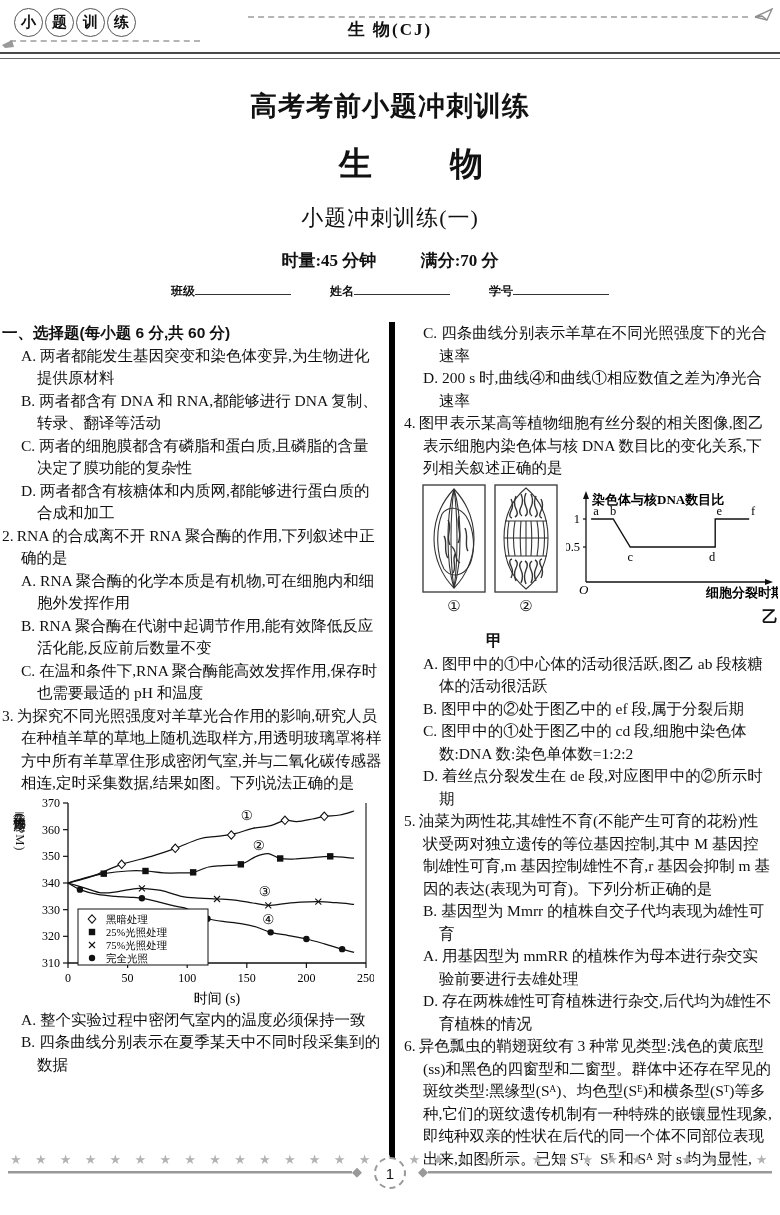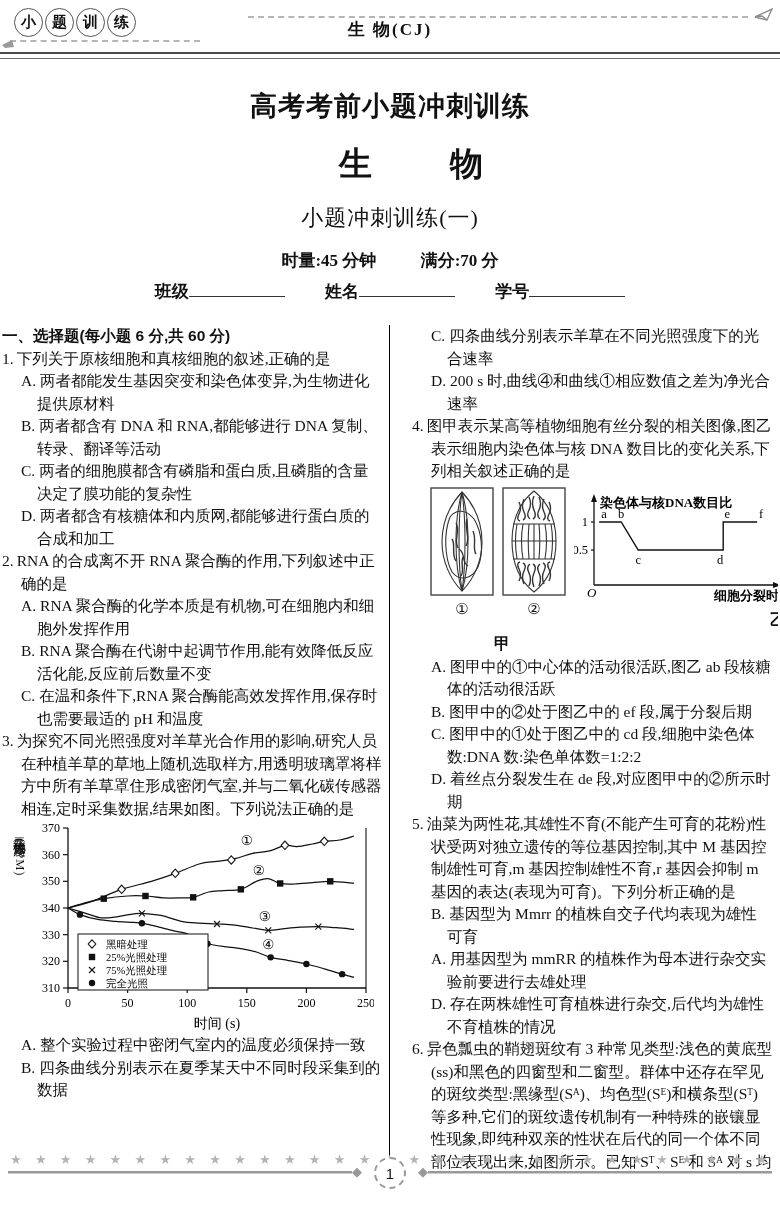--- a/index.html
+++ b/index.html
@@ -20,27 +20,27 @@
                font-weight:bold;font-size:17px;letter-spacing:2px;}
   .dbl-rule{position:absolute;top:52px;left:0;width:780px;height:4px;
             border-top:2.5px solid #4a4a4a;border-bottom:1px solid #6a6a6a;}
   
   .title-block{text-align:center;}
   .main-title{font-size:27px;font-weight:bold;margin-top:26px;letter-spacing:1px;}
   .subject-title{font-size:33px;font-weight:bold;margin-top:18px;letter-spacing:78px;padding-left:120px;}
   .paper-title{font-size:22px;font-weight:normal;margin-top:16px;letter-spacing:1px;}
   .meta-line{font-size:17px;font-weight:bold;margin-top:16px;}
   .meta-line .gap{display:inline-block;width:40px;}
-  .fill-line{font-size:17px;font-weight:bold;margin-top:8px;}
+  .fill-line{font-size:12px;font-weight:bold;margin-top:8px;}
   .blank{display:inline-block;width:96px;border-bottom:1.4px solid #333;height:14px;}
   .fill-item{margin:0 18px;}
   
   .columns{display:flex;margin-top:14px;height:858px;}
   .col{width:389px;box-sizing:border-box;padding:0 6px 0 2px;font-size:15.5px;line-height:22.5px;overflow:hidden;margin-top:8px;}
-  .col.right{border-left:1px solid #000000;padding-left:22px;}
+  .col.right{border-left:6px solid #000000;padding-left:9px;}
   .sec-head{font-weight:bold;font-family:"Liberation Sans","DejaVu Sans",sans-serif;font-size:15.5px;}
   .q{padding-left:19px;text-indent:-19px;}
   .qno{margin-right:3px;}
   .opt{margin-left:19px;padding-left:16px;text-indent:-16px;}
   .olab{margin-right:4px;}
   
   .chart-wrap{position:relative;margin:2px 0 0 6px;width:370px;height:212px;}
   .ylab{position:absolute;left:0px;top:6px;height:170px;writing-mode:vertical-rl;text-orientation:mixed;
         font-size:12.5px;letter-spacing:1px;display:flex;align-items:center;}
   .chart-wrap svg{position:absolute;left:14px;top:0;}
@@ -106,23 +106,20 @@
       <span class="fill-item"><span>姓名</span><span class="blank"></span></span>
       <span class="fill-item"><span>学号</span><span class="blank"></span></span>
     </div>
   </div>
 
   <div class="columns">
 
     <div class="col left">
       <div class="sec-head">一、选择题(每小题 6 分,共 60 分)</div>
 
-      <div class="q">
-        <span class="qno">1.</span><span>下列关于原核细胞和真核细胞的叙述,正确的是</span>
-      </div>
       <div class="opt"><span class="olab">A.</span><span>两者都能发生基因突变和染色体变异,为生物进化提供原材料</span></div>
       <div class="opt"><span class="olab">B.</span><span>两者都含有 DNA 和 RNA,都能够进行 DNA 复制、转录、翻译等活动</span></div>
       <div class="opt"><span class="olab">C.</span><span>两者的细胞膜都含有磷脂和蛋白质,且磷脂的含量决定了膜功能的复杂性</span></div>
       <div class="opt"><span class="olab">D.</span><span>两者都含有核糖体和内质网,都能够进行蛋白质的合成和加工</span></div>
 
       <div class="q">
         <span class="qno">2.</span><span>RNA 的合成离不开 RNA 聚合酶的作用,下列叙述中正确的是</span>
       </div>
       <div class="opt"><span class="olab">A.</span><span>RNA 聚合酶的化学本质是有机物,可在细胞内和细胞外发挥作用</span></div>
       <div class="opt"><span class="olab">B.</span><span>RNA 聚合酶在代谢中起调节作用,能有效降低反应活化能,反应前后数量不变</span></div>

